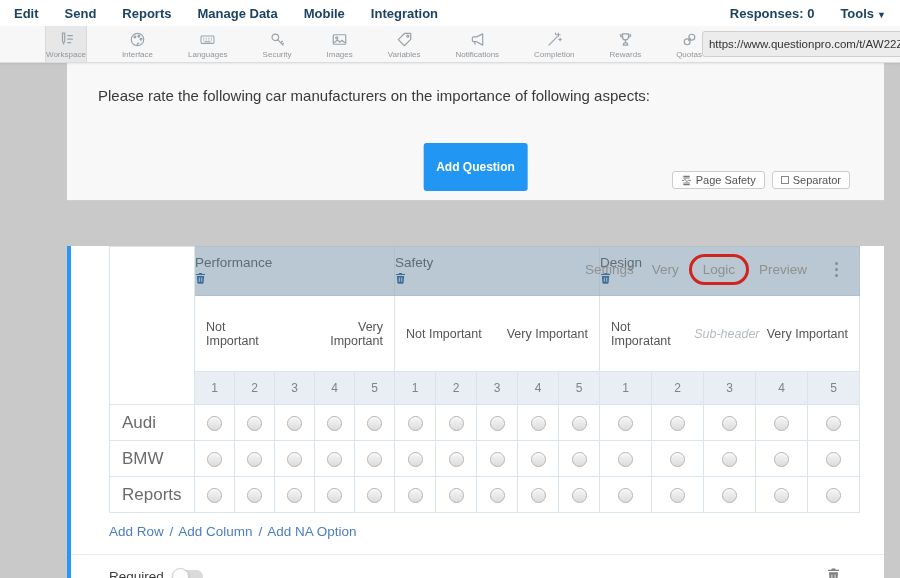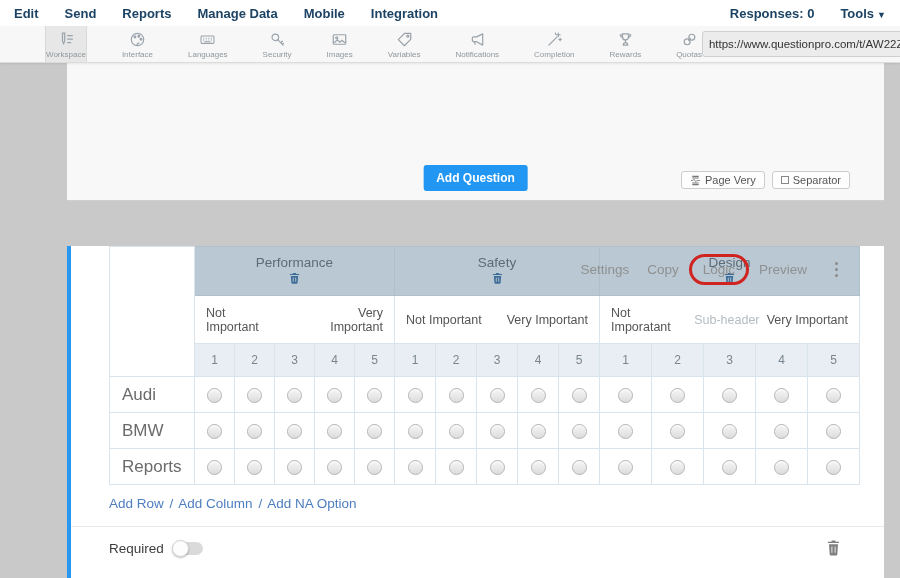--- a/index.html
+++ b/index.html
@@ -34,46 +34,46 @@
                  font-family:"Liberation Sans",sans-serif; font-size:12.5px; font-weight:700;
                  display:flex; align-items:center; gap:6px; padding:0 12px; cursor:pointer; }
 
   
   .main { position:absolute; top:63px; left:67px; width:817px; height:515px; }
 
   .card1 { background:#f8f8f8; height:138px; border-bottom:1px solid #cfcfcf; position:relative; }
   .qtext { position:absolute; top:24px; left:31px; font-size:15px; color:#3a3a3a; }
   .btn-addq { position:absolute; bottom:9px; left:50%; transform:translateX(-50%);
               background:#2196f3; color:#fff; border:none; border-radius:3px; font-family:"Liberation Sans",sans-serif;
-              font-size:12px; font-weight:700; padding:6px 13px; cursor:pointer; }
+              font-size:12px; font-weight:700; padding:17px 13px; cursor:pointer; }
   .card1-right { position:absolute; bottom:11px; right:34px; display:flex; gap:7px; }
   .mini-btn { background:#fdfdfd; border:1px solid #cccccc; border-radius:3px; font-family:"Liberation Sans",sans-serif;
               font-size:11px; color:#555; padding:2px 8px; display:flex; align-items:center; gap:4px; cursor:pointer; }
   .sep-square { width:8px; height:8px; border:1px solid #888; display:inline-block; }
 
   
   .qblock { background:#ffffff; border-left:4px solid #2797f0; min-height:377px; position:relative; }
   .qmenu { position:absolute; top:13px; right:44px; display:flex; align-items:center; gap:18px; }
   .qmenu .mitem { font-size:13.5px; color:#909090; cursor:pointer; white-space:nowrap; }
   .qmenu .mitem.ringed { border:3px solid #cf2420; border-radius:16px; padding:5px 11px; margin:-5px -8px; }
   .dots { display:flex; flex-direction:column; gap:3px; margin-left:8px; cursor:pointer; padding:2px; }
   .dots i { width:3px; height:3px; border-radius:50%; background:#8a8a8a; }
 
   table.matrix { border-collapse:collapse; margin:45px 0 0 38px; table-layout:fixed; }
   .matrix td, .matrix th { border:1px solid #d9e4ec; }
   .corner { background:#fff; }
   th.ghead { background:#b9c8d2; height:49px; font-weight:400; font-size:13.5px; color:#5d6c77;
-             text-align:center; vertical-align:middle; border:1px solid #b0c0cb; }
+             text-align:left; vertical-align:middle; border:1px solid #b0c0cb; }
   .gname { margin-bottom:2px; }
   .gtrash { cursor:pointer; display:inline-block; line-height:0; }
-  td.sub { height:48px; vertical-align:middle; padding:6px 11px; font-size:12.5px; color:#555; }
+  td.sub { height:76px; vertical-align:middle; padding:6px 11px; font-size:12.5px; color:#555; }
   .subwrap { display:flex; justify-content:space-between; align-items:center; width:100%; }
   .sub-left, .sub-right { display:inline-block; }
   .sub-right { text-align:right; }
-  .sub-mid { color:#b4bcc2; }
+  .sub-mid { color:#b4bcc2;font-style:italic; }
   .sub-mid:empty { display:none; }
   .g0 .sub-left { max-width:62px; }
   .g0 .sub-right { max-width:66px; }
   .g2 .sub-left { max-width:76px; }
   td.num { height:33px; background:#e8eef4; text-align:center; font-size:12px; color:#79848e; }
   td.rowlabel { height:36px; text-align:left; padding-left:12px; font-size:17px; color:#6b6b6b; background:#fff; }
   td.cell { height:36px; text-align:center; background:#fff; }
   .radio { display:inline-block; width:15px; height:15px; border-radius:50%;
            border:1px solid #b5b5b5; background:linear-gradient(#f6f6f6,#dcdcdc);
            box-shadow:inset 0 1px 1px rgba(255,255,255,.9); vertical-align:middle; cursor:pointer; }
@@ -194,42 +194,43 @@
           <circle cx="8" cy="5.5" r="2" fill="#fff"></circle>
         </svg>
       <span>Preview</span>
     </button>
   </div>
 </div>
 
 <div class="main">
 
   <div class="card1">
+    <div class="qtext">Please rate the following car manufacturers on the importance of following aspects:</div>
     <button class="btn-addq">Add Question</button>
     <div class="card1-right">
       <button class="mini-btn">
         <svg width="11" height="11" viewBox="0 0 12 12" fill="none" stroke="#777" stroke-width="1.1">
             <path d="M2.5 1.5h7M2.5 3.2h7"></path>
             <path d="M1 6h2.2l1.2-1.4 1.8 2.8L7.8 6h3.2" stroke-width="0.9"></path>
             <path d="M2.5 8.8h7M2.5 10.5h7"></path>
           </svg>
-        <span>Page Very</span>
+        <span>Page Safety</span>
       </button>
       <button class="mini-btn">
         <span class="sep-square"></span>
         <span>Separator</span>
       </button>
     </div>
   </div>
 
   <div class="qblock">
 
     <div class="qmenu">
       <span class="mitem">Settings</span>
-      <span class="mitem">Copy</span>
+      <span class="mitem">Very</span>
       <span class="mitem ringed">Logic</span>
       <span class="mitem">Preview</span>
       <span class="dots">
           <i></i>
           <i></i>
           <i></i>
         </span>
     </div>
 
     <table class="matrix">

